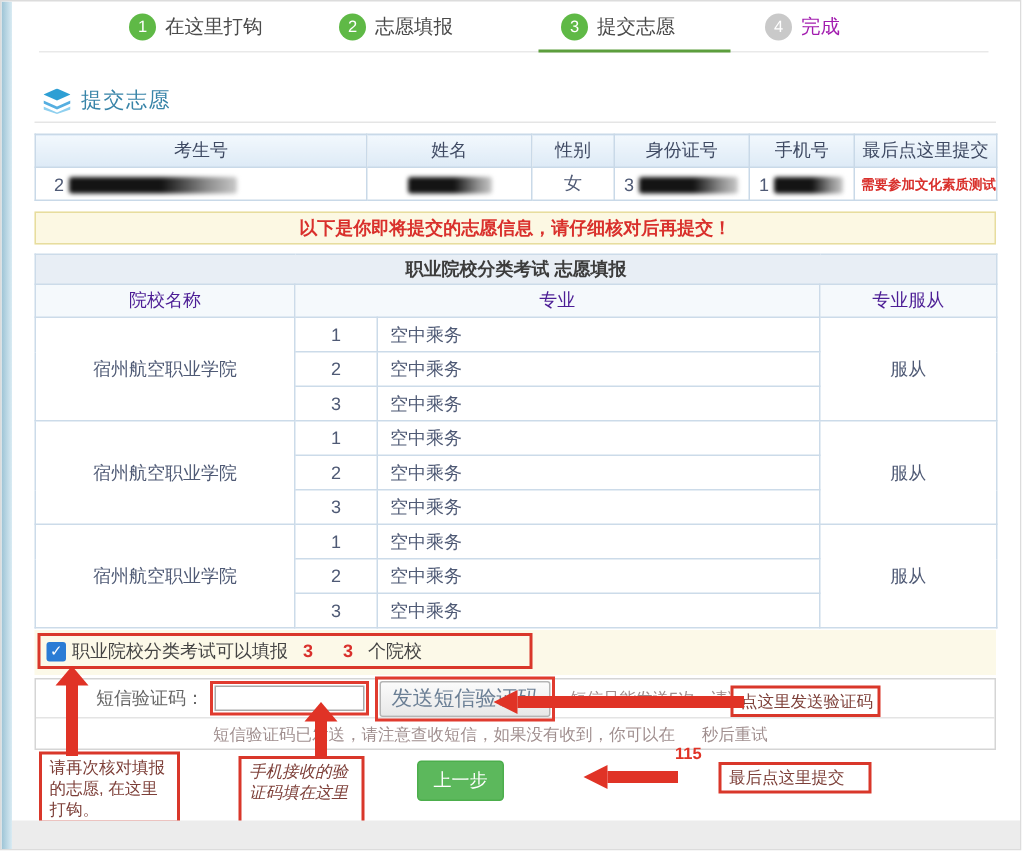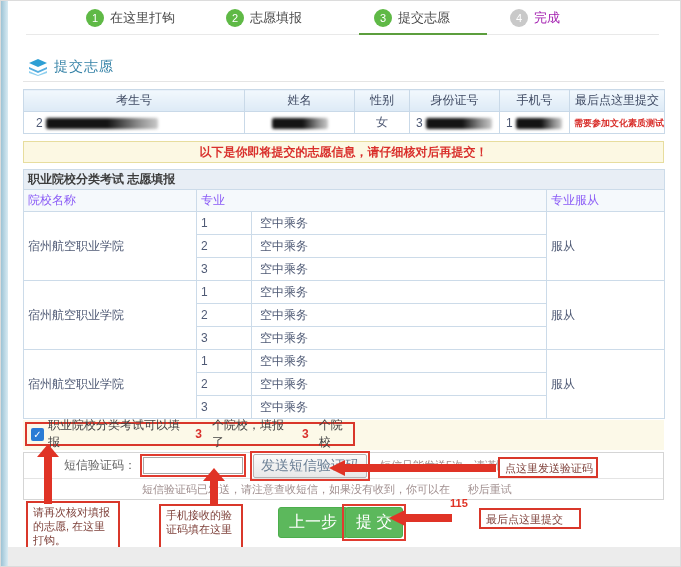--- a/index.html
+++ b/index.html
@@ -30,23 +30,23 @@
   .t1 td{color:#4f5a75;}
   .t1 .val-left{text-align:left;padding-left:12px;}
   .red-note{color:#d9302c;font-size:9px;font-weight:bold;}
   .blob{display:inline-block;height:11px;border-radius:2px;vertical-align:middle;
         background:linear-gradient(90deg,#141414 55%,#8b8b8b 82%,#c9c9c9);filter:blur(1.5px);}
   
   .notice{position:absolute;left:22px;top:140px;width:641px;height:22px;box-sizing:border-box;
       background:#fcf8e3;border:1px solid #e7dd9e;color:#d9302c;font-weight:bold;
       display:flex;align-items:center;justify-content:center;font-size:12px;}
   .t2{position:absolute;left:22px;top:168px;width:641px;}
-  .t2 td{border:1px solid #ccdbe9;text-align:left;color:#4f5a75;padding:0 4px;overflow:hidden;white-space:nowrap;}
+  .t2 td{border:1px solid #ccdbe9;text-align:center;color:#4f5a75;padding:0 4px;overflow:hidden;white-space:nowrap;}
   .t2 .t2-title{background:#e8eef5;font-weight:bold;color:#3c3c3c;height:19px;}
-  .t2 .t2-head td{background:#f5f9fc;color:#8b5cf6;height:21px;}
+  .t2 .t2-head td{background:#f5f9fc;color:#4c1d95;height:21px;}
   .t2 .r{height:23px;}
   .t2 .major{text-align:left;padding-left:8px;}
   
   .confirm-row{position:absolute;left:22px;top:419px;width:641px;height:30px;background:#fcf9e8;box-sizing:border-box;}
   .confirm-inner{position:absolute;left:2px;top:2px;height:24px;width:330px;box-sizing:border-box;
       border:2px solid #d9372a;display:flex;align-items:center;padding-left:4px;color:#444;}
   .cb{width:13px;height:13px;background:#2a7cd5;border-radius:2px;color:#fff;font-size:10px;
       display:inline-flex;align-items:center;justify-content:center;margin-right:4px;flex:none;}
   .rednum{color:#d9302c;font-weight:bold;margin:0 10px;}
   
@@ -55,30 +55,30 @@
   .sms-r1{display:flex;align-items:center;height:25px;border-bottom:1px solid #e4e4e4;}
   .sms-label{width:112px;text-align:right;color:#666;flex:none;}
   .red-wrap{border:2px solid #e03b2f;padding:1px;margin-left:4px;display:inline-block;line-height:0;}
   .sms-input{width:94px;height:15px;border:1px solid #a9a9a9;font-size:12px;padding:0 2px;}
   .send-btn{font-size:14px;color:#6b7f95;background:linear-gradient(#fbfbfb,#e8e8e8);
       border:1px solid #b5b5b5;border-radius:2px;padding:2px 7px;white-space:nowrap;cursor:pointer;}
   .hint{font-size:11px;color:#a08f8f;margin-left:10px;white-space:nowrap;}
   .sms-r2{height:20px;display:flex;align-items:center;padding-left:118px;font-size:11px;color:#a08f8f;white-space:nowrap;}
   .cd{color:#e03326;font-weight:bold;margin-top:28px;}
   
-  .btn-green{background:#5cb85c;border:1px solid #4cae4c;color:#fff;font-size:16px;
+  .btn-green{background:#5cb85c;border:1px solid #4cae4c;color:#fff;font-size:12px;
       border-radius:3px;padding:4px 10px;cursor:pointer;white-space:nowrap;}
   .prev-btn{position:absolute;left:277px;top:506px;}
   .submit-wrap{position:absolute;left:341px;top:503px;border:2px solid #e03b2f;padding:1px;line-height:0;}
   
   .tip{position:absolute;box-sizing:border-box;border:2px solid #d9372a;background:#fff;
       color:#7d3f38;font-size:11px;line-height:14px;padding:2px 5px;}
   .tip-check{left:25px;top:500px;width:94px;height:48px;}
-  .tip-code{left:158px;top:503px;width:84px;height:48px;}
-  .tip-send{left:497px;top:456px;width:100px;height:21px;white-space:nowrap;}
+  .tip-code{left:158px;top:503px;width:84px;height:48px;font-style:italic;}
+  .tip-send{left:486px;top:456px;width:100px;height:21px;white-space:nowrap;}
   .tip-submit{left:478px;top:507px;width:102px;height:21px;white-space:nowrap;}
   .arrow{position:absolute;background:#e03326;}
   .ah{position:absolute;width:0;height:0;}
   .ah-up{border-left:11px solid transparent;border-right:11px solid transparent;border-bottom:13px solid #e03326;}
   .ah-left{border-top:8px solid transparent;border-bottom:8px solid transparent;border-right:16px solid #e03326;}
   
   .footer{position:absolute;left:7px;top:546px;width:674px;height:21px;background:#ececec;}
 </style>
 </head>
 <body>
@@ -225,21 +225,20 @@
   </tbody>
     </table>
 
   <div class="confirm-row">
     <div class="confirm-inner">
       <span class="cb">
         <span>✓</span>
       </span>
       <span>职业院校分类考试可以填报</span>
       <span class="rednum">3</span>
-      <span>个院校，填报了</span>
       <span class="rednum">3</span>
       <span>个院校</span>
     </div>
   </div>
 
   <div class="sms-box">
     <div class="sms-r1">
       <span class="sms-label">短信验证码：</span>
       <span class="red-wrap">
         <input class="sms-input" type="text" value="" style="">
@@ -250,23 +249,20 @@
       <span class="hint">短信只能发送5次，请谨慎操作</span>
     </div>
     <div class="sms-r2">
       <span>短信验证码已发送，请注意查收短信，如果没有收到，你可以在</span>
         <span class="cd">115</span>
         <span>秒后重试</span>
     </div>
   </div>
 
   <button class="btn-green prev-btn">上一步</button>
-  <span class="submit-wrap">
-    <button class="btn-green">提 交</button>
-  </span>
 
   <div class="tip tip-check">请再次核对填报的志愿, 在这里打钩。</div>
   <div class="tip tip-code">手机接收的验证码填在这里</div>
   <div class="tip tip-send">点这里发送验证码</div>
   <div class="tip tip-submit">最后点这里提交</div>
 
   <div class="arrow" style="left:43px;top:455px;width:8px;height:48px"></div>
   <div class="ah ah-up" style="left:36px;top:443px"></div>
 
   <div class="arrow" style="left:209px;top:479px;width:8px;height:25px"></div>

